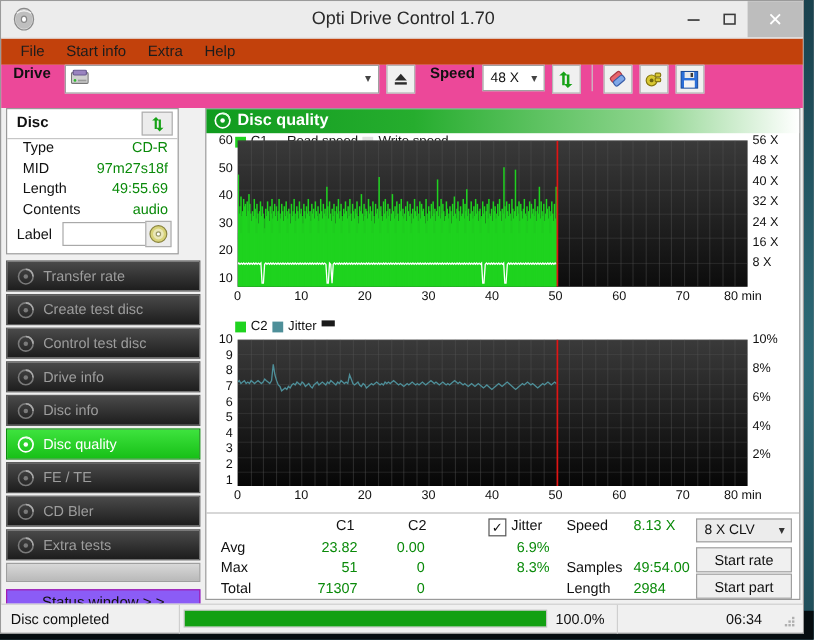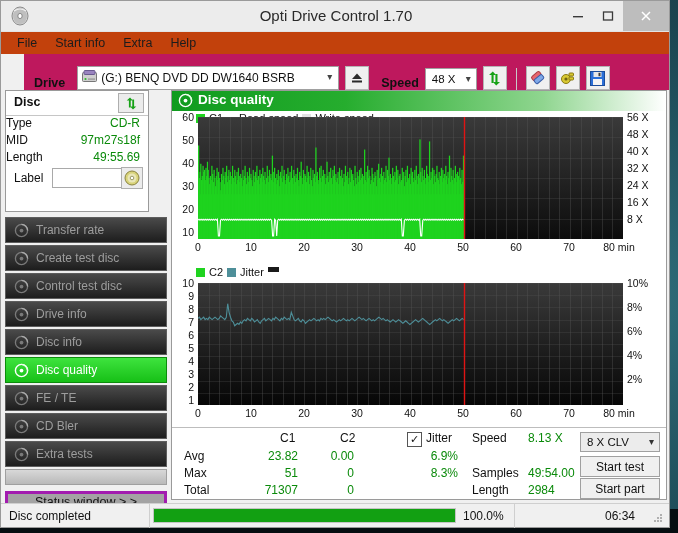--- a/index.html
+++ b/index.html
@@ -52,22 +52,22 @@
   #menubar{
     height:22px;background:#c2410c;padding-left:8px;
     display:flex;align-items:center;gap:2px;
   }
   .menu-item{
     padding:2px 8px;font-size:12.5px;color:#1c1c1c;
   }
 
   
   #drivebar{
-    height:36px;background:#be185d;
-    display:flex;align-items:flex-end;padding:0 6px;gap:6px;margin-left:23px;
+    height:36px;background:#ec4899;
+    display:flex;align-items:flex-start;padding:0 6px;gap:6px;
   }
   #drive-label{font-weight:bold;font-size:12.5px;color:#111;margin-left:4px;margin-right:6px;}
   #drive-combo{
     position:relative;width:260px;height:22px;background:#fff;
     border:1px solid #a0a0a0;display:flex;align-items:center;
     font-size:12px;color:#111;
   }
   #drive-combo .dicon{margin:0 4px 0 4px;}
   #drive-combo .dtext{white-space:nowrap;}
   #drive-combo .carat{position:absolute;right:6px;top:4px;color:#444;font-size:10px;}
@@ -100,21 +100,21 @@
   }
   #disc-head .t{position:absolute;left:8px;top:4px;font-weight:bold;font-size:12.5px;color:#111;}
   #disc-refresh{
     position:absolute;right:4px;top:2px;width:26px;height:20px;
     background:#ececec;border:1px solid #aeaeae;box-sizing:border-box;
     display:flex;align-items:center;justify-content:center;
   }
   .disc-row{
     position:relative;height:17px;font-size:12px;color:#111;
   }
-  .disc-row .k{position:absolute;left:0;top:0;}
+  .disc-row .k{position:absolute;left:13px;top:0;}
   .disc-row .v{position:absolute;right:8px;top:0;color:#0a8a0a;}
   #label-row{position:relative;height:26px;}
   #label-row .k{position:absolute;left:8px;top:4px;font-size:12px;color:#111;text-align:right;}
   #label-input{
     position:absolute;left:46px;top:1px;width:86px;height:20px;
     background:#fff;border:1px solid #a9a9a9;box-sizing:border-box;
   }
   #label-btn{
     position:absolute;right:5px;top:0;width:22px;height:22px;
     background:#ececec;border:1px solid #aeaeae;box-sizing:border-box;
@@ -134,21 +134,21 @@
     background:linear-gradient(#3ee33e,#17c017);
     border:1px solid #0c8c0c;
   }
   .navbtn.active .nlabel{color:#ffffff;}
   #nav-spacer{
     height:16px;background:linear-gradient(#d8d8d8,#b9b9b9);
     border:1px solid #9f9f9f;box-sizing:border-box;margin-top:2px;
   }
   #status-window-btn{
     margin-top:6px;height:22px;width:162px;
-    background:#a3a3a3;border:3px solid #a21caf;box-sizing:border-box;
+    background:#8b5cf6;border:1px solid #a21caf;box-sizing:border-box;
     display:flex;align-items:center;justify-content:center;
     font-size:12.5px;color:#111;
   }
 
   
   #right{
     position:absolute;left:170px;top:0;width:496px;height:410px;
     background:#fff;border:1px solid #9a9a9a;box-sizing:border-box;
   }
   #dq-head{
@@ -256,21 +256,20 @@
     <div id="drive-label">Drive</div>
     <div id="drive-combo">
       <span class="dicon">
         <svg width="15" height="13" viewBox="0 0 15 13">
           <rect x="0.5" y="2.5" width="14" height="9" rx="1" fill="#cfcfcf" stroke="#777"></rect>
           <rect x="2" y="0.5" width="11" height="4" rx="1" fill="#9a84c0" stroke="#6a5a90"></rect>
           <circle cx="3.5" cy="9" r="1.1" fill="#2eb82e"></circle>
           <rect x="6" y="8.4" width="7" height="1.4" fill="#9a9a9a"></rect>
         </svg>
       </span>
-      <span class="dtext">(G:)  BENQ DVD DD DW1640 BSRB</span>
       <span class="carat">▾</span>
     </div>
     <div class="toolbtn">
       <svg width="14" height="14" viewBox="0 0 14 14">
         <path d="M7 2.5 L12 8 L2 8 Z" fill="#2b2b2b"></path>
         <rect x="2" y="9.5" width="10" height="2" fill="#2b2b2b"></rect>
       </svg>
     </div>
     <div id="speed-label">Speed</div>
     <div id="speed-combo">
@@ -328,20 +327,24 @@
           <span class="k">Type</span>
           <span class="v">CD-R</span>
         </div>
         <div class="disc-row">
           <span class="k">MID</span>
           <span class="v">97m27s18f</span>
         </div>
         <div class="disc-row">
           <span class="k">Length</span>
           <span class="v">49:55.69</span>
+        </div>
+        <div class="disc-row">
+          <span class="k">Contents</span>
+          <span class="v">audio</span>
         </div>
         <div id="label-row">
           <span class="k">Label</span>
           <input id="label-input" value="" placeholder="" style="">
           <div id="label-btn">
             <svg width="16" height="16" viewBox="0 0 16 16">
               <circle cx="8" cy="8" r="7" fill="#d8d37a" stroke="#8a8440"></circle>
               <circle cx="8" cy="8" r="4.5" fill="#eae7b8"></circle>
               <circle cx="8" cy="8" r="1.8" fill="#ffffff" stroke="#9a9a6a"></circle>
             </svg>
@@ -1023,21 +1026,21 @@
         <div class="stv" style="left:356px;top:3px;width:60px;text-align:left;">8.13 X</div>
         <div class="st" style="left:300px;top:38px;">Samples</div>
         <div class="stv" style="left:356px;top:38px;width:66px;text-align:left;">49:54.00</div>
         <div class="st" style="left:300px;top:55px;">Length</div>
         <div class="stv" style="left:356px;top:55px;width:60px;text-align:left;">2984</div>
 
         <div id="clv-combo">
           <span>8 X CLV</span>
           <span class="carat">▾</span>
         </div>
-        <div class="actbtn" style="top:28px;">Start test</div>
+        <div class="actbtn" style="top:28px;">Start rate</div>
         <div class="actbtn" style="top:50px;">Start part</div>
       </div>
     </div>
   </div>
 
   <div id="statusbar">
     <div id="sb-text">Disc completed</div>
     <div id="sb-sep1"></div>
     <div id="sb-prog">
       <div id="sb-prog-fill" style="width: 100%;"></div>

